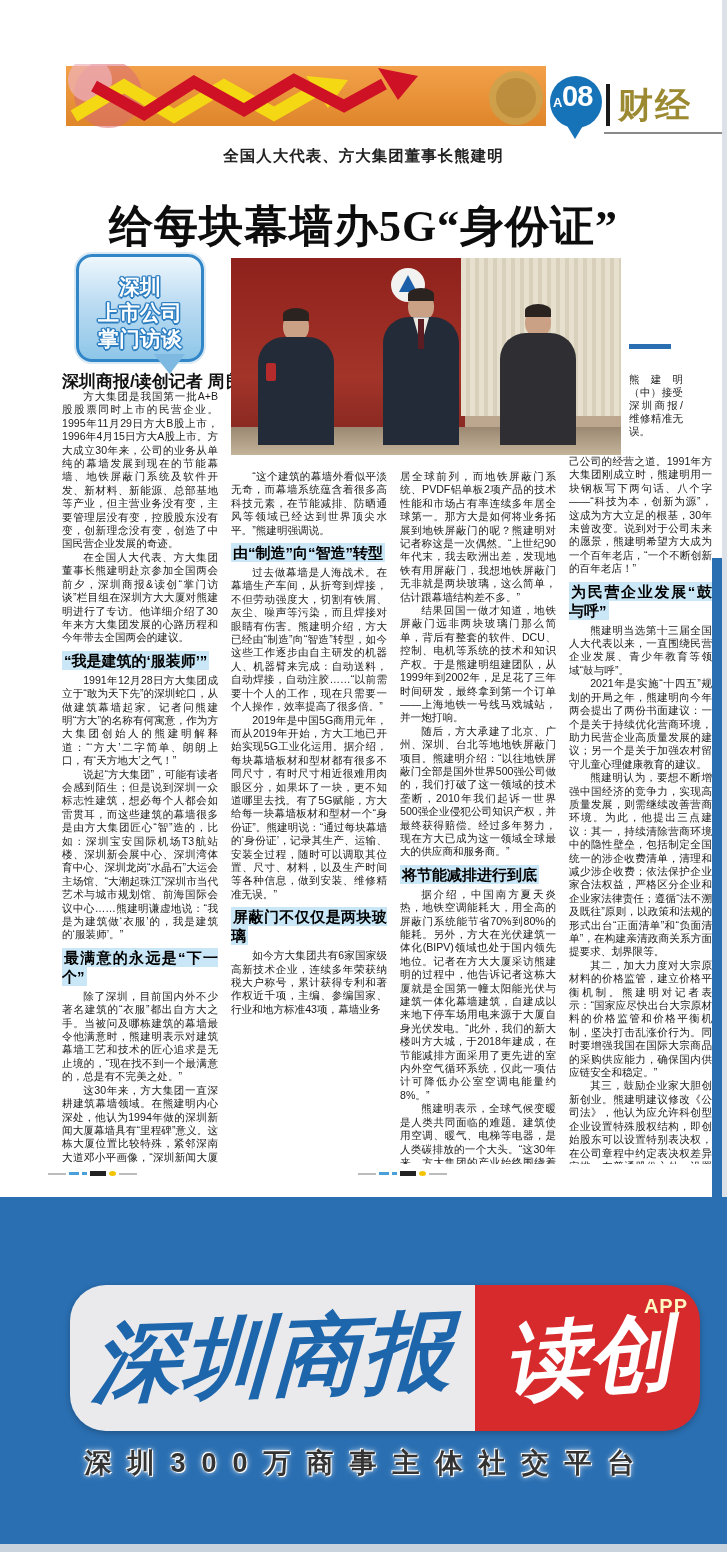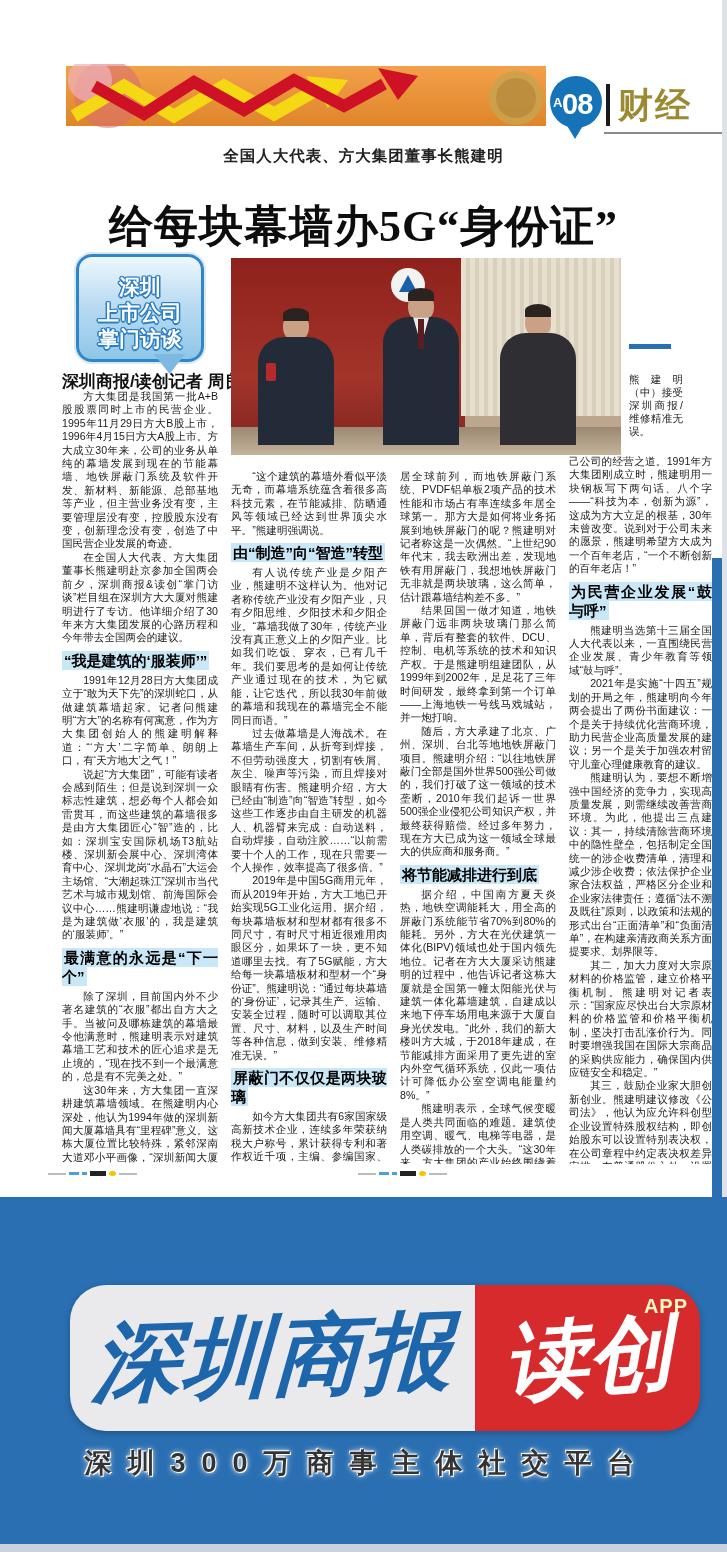--- a/index.html
+++ b/index.html
@@ -3,21 +3,21 @@
 <meta charset="utf-8">
 <style>
   html,body{margin:0;padding:0;background:#fff;}
   .page{position:relative;width:727px;height:1552px;background:#fff;overflow:hidden;
         font-family:"Liberation Sans","DejaVu Sans",sans-serif;}
   
   .banner-graphic{position:absolute;left:66px;top:64px;width:480px;height:64px;}
   .pagenum-bubble{position:absolute;left:550px;top:76px;width:54px;height:70px;}
   .bubble-circle{position:relative;width:52px;height:52px;border-radius:50%;background:#1673b8;}
   .bubble-a{position:absolute;left:3px;top:19px;color:#fff;font-size:13px;font-weight:700;}
-  .bubble-num{position:absolute;left:12px;top:12px;color:#fff;font-size:29px;font-weight:900;letter-spacing:-1px;}
+  .bubble-num{position:absolute;left:12px;top:4px;color:#fff;font-size:29px;font-weight:900;letter-spacing:-1px;}
   .bubble-tail{position:absolute;left:16px;top:48px;width:0;height:0;
                border:9px solid transparent;border-top:15px solid #1673b8;}
   .section-sep{position:absolute;left:606px;top:84px;width:4px;height:42px;background:#1a1a1a;}
   .section-name{position:absolute;left:618px;top:82px;font-size:35px;font-weight:900;color:#9c8a33;letter-spacing:2px;}
   .section-rule{position:absolute;left:604px;top:132px;width:123px;height:2px;background:#8a8a8a;}
   
   .kicker{position:absolute;left:30px;top:146px;width:667px;text-align:center;
           font-size:15.5px;font-weight:600;color:#222;letter-spacing:1px;}
   .headline{position:absolute;left:20px;top:168px;width:687px;text-align:center;
             font-size:44px;font-weight:900;color:#0d0d0d;letter-spacing:1px;
@@ -184,21 +184,20 @@
       <h3 class="subhead"><span>“我是建筑的‘服装师’”</span></h3>
       <p class="para">1991年12月28日方大集团成立于“敢为天下先”的深圳蛇口，从做建筑幕墙起家。记者问熊建明“方大”的名称有何寓意，作为方大集团创始人的熊建明解释道：“‘方大’二字简单、朗朗上口，有‘天方地大’之气！”</p>
       <p class="para">说起“方大集团”，可能有读者会感到陌生；但是说到深圳一众标志性建筑，想必每个人都会如雷贯耳，而这些建筑的幕墙很多是由方大集团匠心“智”造的，比如：深圳宝安国际机场T3航站楼、深圳新会展中心、深圳湾体育中心、深圳龙岗“水晶石”大运会主场馆、“大潮起珠江”深圳市当代艺术与城市规划馆、前海国际会议中心……熊建明谦虚地说：“我是为建筑做‘衣服’的，我是建筑的‘服装师’。”</p>
       <h3 class="subhead"><span>最满意的永远是“下一个”</span></h3>
       <p class="para">除了深圳，目前国内外不少著名建筑的“衣服”都出自方大之手。当被问及哪栋建筑的幕墙最令他满意时，熊建明表示对建筑幕墙工艺和技术的匠心追求是无止境的，“现在找不到一个最满意的，总是有不完美之处。”</p>
       <p class="para">这30年来，方大集团一直深耕建筑幕墙领域。在熊建明内心深处，他认为1994年做的深圳新闻大厦幕墙具有“里程碑”意义。这栋大厦位置比较特殊，紧邻深南大道邓小平画像，“深圳新闻大厦的幕墙是方大做的，到今天快30年了，在深圳的高楼里面还算是有点历史了。”</p>
     </div>
   <div class="col c2">
       <p class="para">“这个建筑的幕墙外看似平淡无奇，而幕墙系统蕴含着很多高科技元素，在节能减排、防晒通风等领域已经达到世界顶尖水平。”熊建明强调说。</p>
       <h3 class="subhead"><span>由“制造”向“智造”转型</span></h3>
-      <p class="para">有人说传统产业是夕阳产业，熊建明不这样认为。他对记者称传统产业没有夕阳产业，只有夕阳思维、夕阳技术和夕阳企业。“幕墙我做了30年，传统产业没有真正意义上的夕阳产业。比如我们吃饭、穿衣，已有几千年。我们要思考的是如何让传统产业通过现在的技术，为它赋能，让它迭代，所以我30年前做的幕墙和我现在的幕墙完全不能同日而语。”</p>
       <p class="para">过去做幕墙是人海战术。在幕墙生产车间，从折弯到焊接，不但劳动强度大，切割有铁屑、灰尘、噪声等污染，而且焊接对眼睛有伤害。熊建明介绍，方大已经由“制造”向“智造”转型，如今这些工作逐步由自主研发的机器人、机器臂来完成：自动送料，自动焊接，自动注胶……“以前需要十个人的工作，现在只需要一个人操作，效率提高了很多倍。”</p>
       <p class="para">2019年是中国5G商用元年，而从2019年开始，方大工地已开始实现5G工业化运用。据介绍，每块幕墙板材和型材都有很多不同尺寸，有时尺寸相近很难用肉眼区分，如果坏了一块，更不知道哪里去找。有了5G赋能，方大给每一块幕墙板材和型材一个“身份证”。熊建明说：“通过每块幕墙的‘身份证’，记录其生产、运输、安装全过程，随时可以调取其位置、尺寸、材料，以及生产时间等各种信息，做到安装、维修精准无误。”</p>
       <h3 class="subhead"><span>屏蔽门不仅仅是两块玻璃</span></h3>
       <p class="para">如今方大集团共有6家国家级高新技术企业，连续多年荣获纳税大户称号，累计获得专利和著作权近千项，主编、参编国家、行业和地方标准43项，幕墙业务</p>
     </div>
   <div class="col c3">
       <p class="para cont">居全球前列，而地铁屏蔽门系统、PVDF铝单板2项产品的技术性能和市场占有率连续多年居全球第一。那方大是如何将业务拓展到地铁屏蔽门的呢？熊建明对记者称这是一次偶然。“上世纪90年代末，我去欧洲出差，发现地铁有用屏蔽门，我想地铁屏蔽门无非就是两块玻璃，这么简单，估计跟幕墙结构差不多。”</p>
       <p class="para">结果回国一做才知道，地铁屏蔽门远非两块玻璃门那么简单，背后有整套的软件、DCU、控制、电机等系统的技术和知识产权。于是熊建明组建团队，从1999年到2002年，足足花了三年时间研发，最终拿到第一个订单——上海地铁一号线马戏城站，并一炮打响。</p>
       <p class="para">随后，方大承建了北京、广州、深圳、台北等地地铁屏蔽门项目。熊建明介绍：“以往地铁屏蔽门全部是国外世界500强公司做的，我们打破了这一领域的技术垄断，2010年我们起诉一世界500强企业侵犯公司知识产权，并最终获得赔偿。经过多年努力，现在方大已成为这一领域全球最大的供应商和服务商。”</p>
       <h3 class="subhead"><span>将节能减排进行到底</span></h3>

